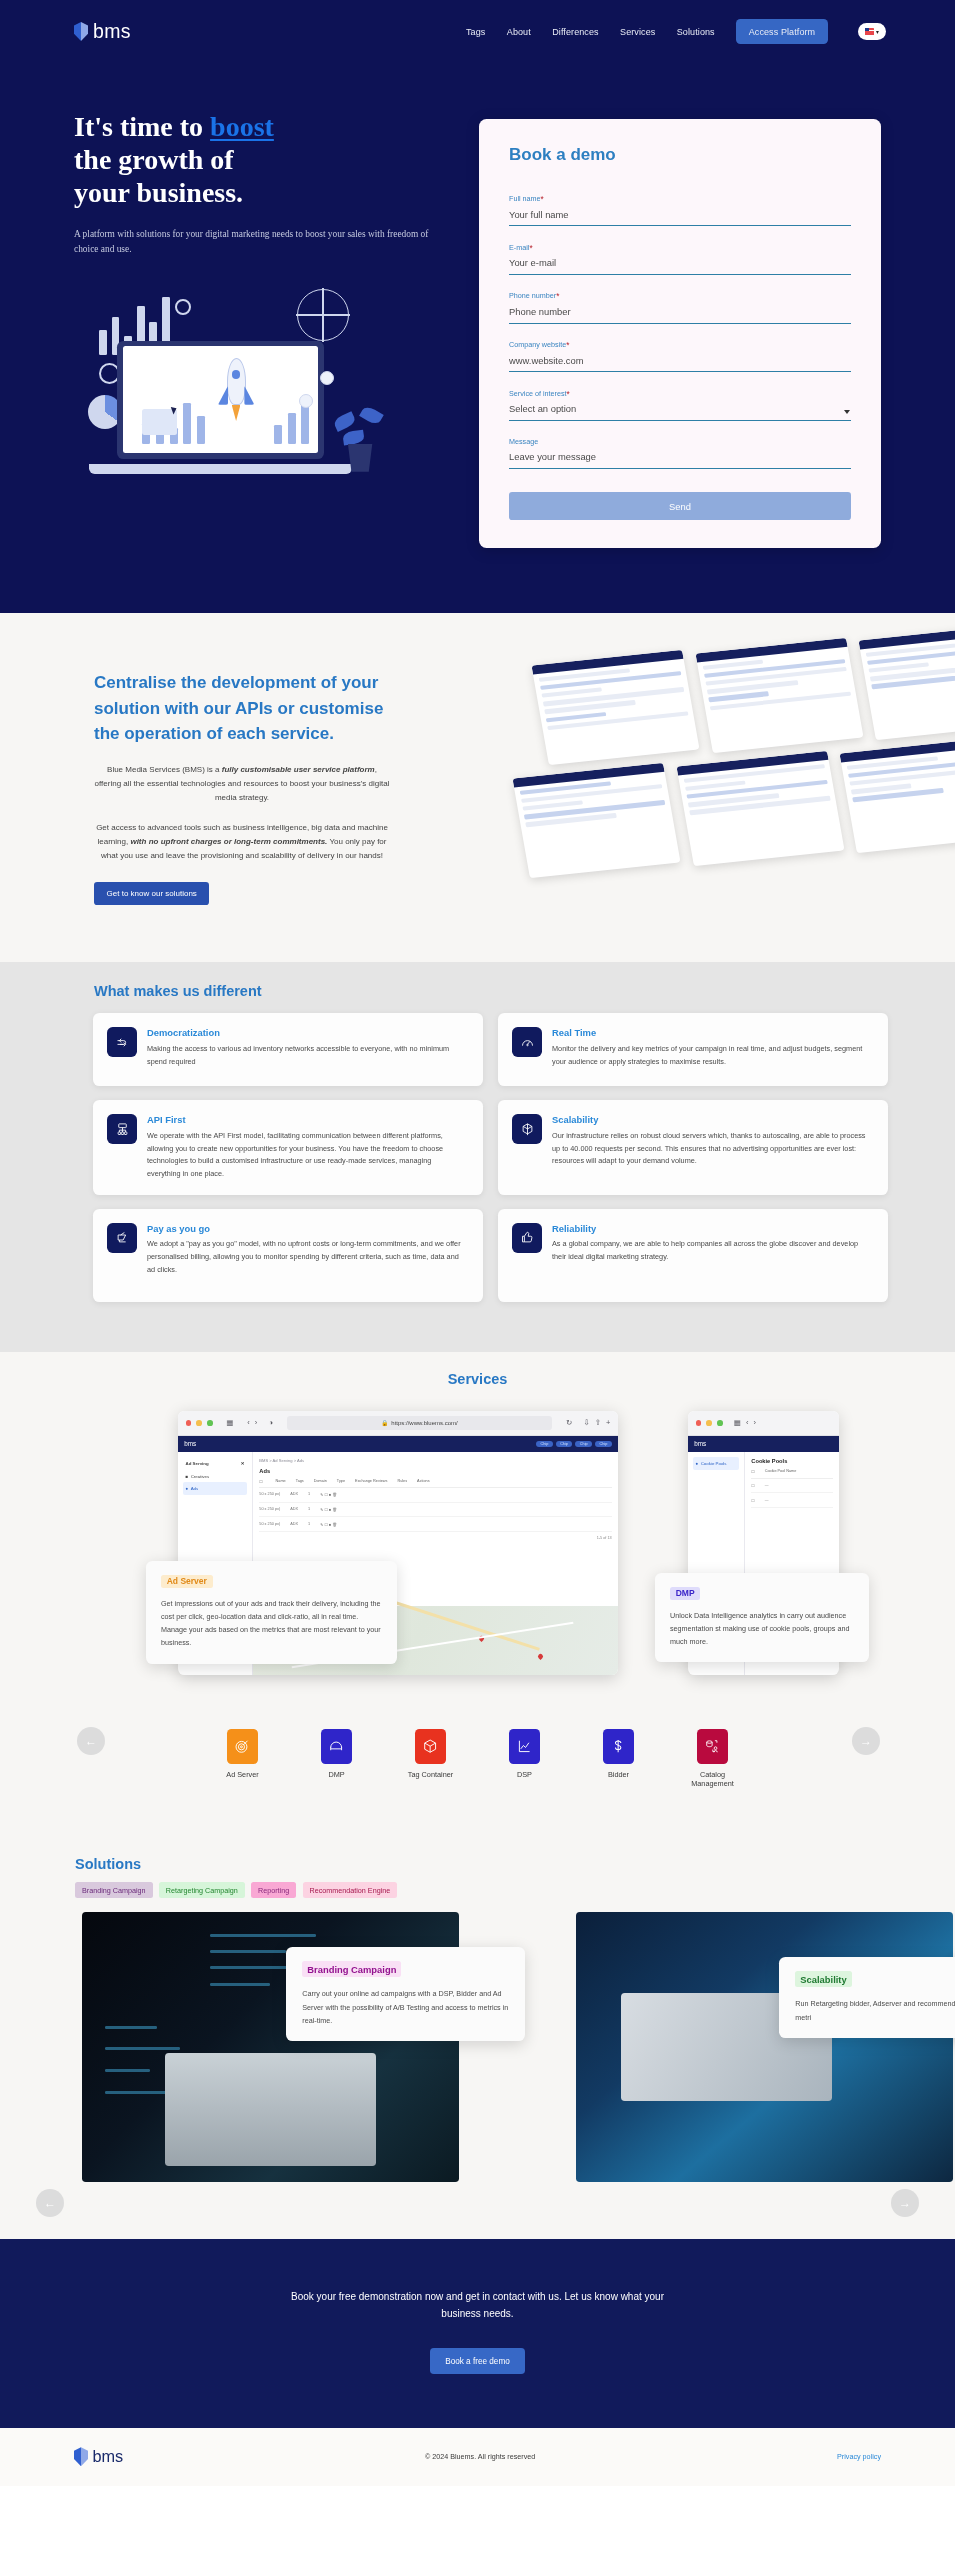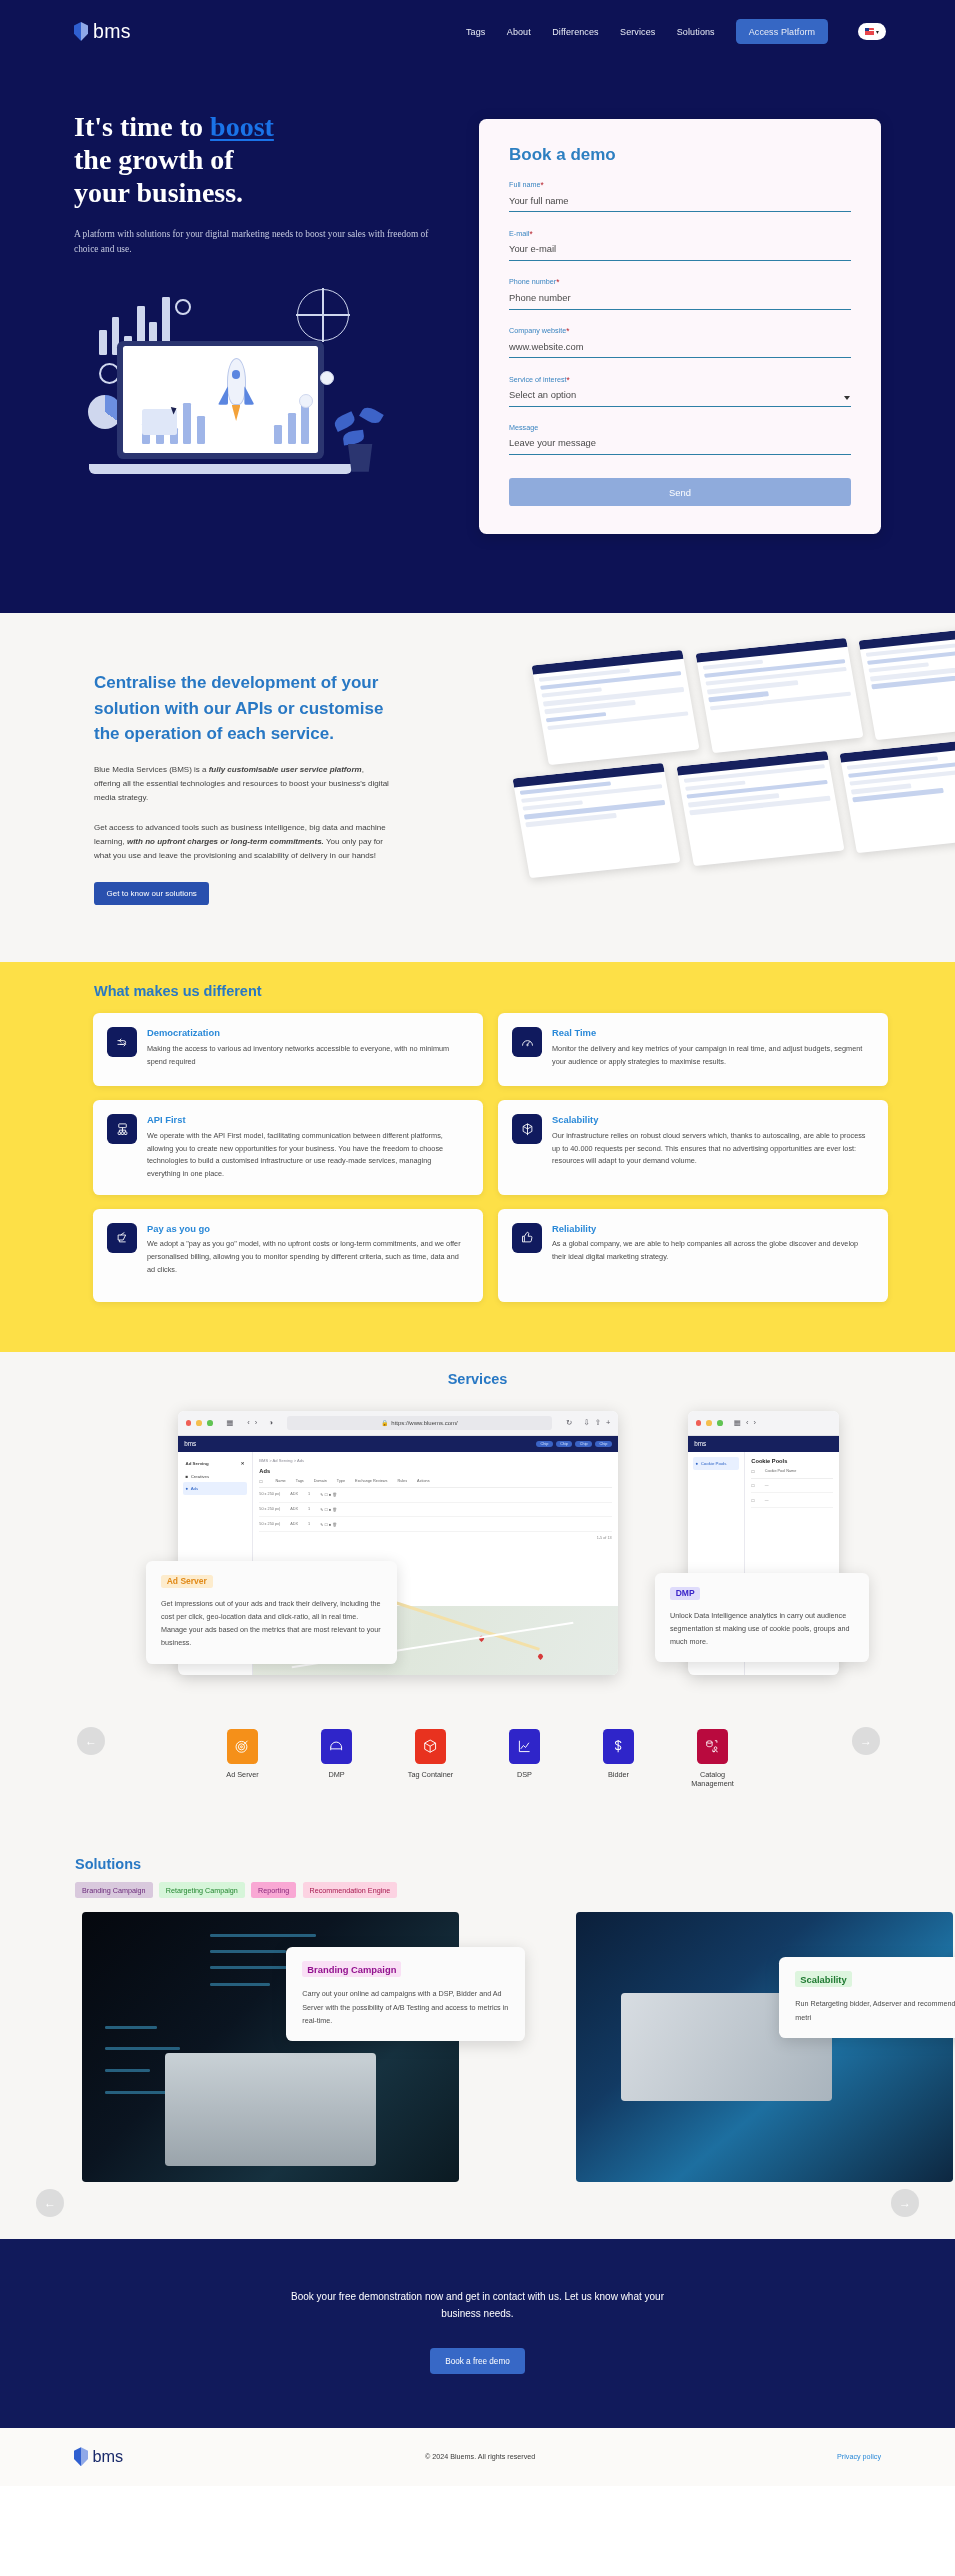--- a/index.html
+++ b/index.html
@@ -99,21 +99,21 @@
   .cursor{position:absolute;left:98px;top:123px;width:0;height:0;
     border-left:5.7px solid #1b2150;border-top:3.1px solid transparent;border-bottom:5.7px solid transparent;
     transform:rotate(-20deg);}
 
   
   .form-card {
     position: absolute; right: 74px; top: 119px; width: 402px;
     background: #fdf7fb; border-radius: 7.5px; padding: 26px 30px 28px 30px;
     box-shadow: 0 2.5px 14px rgba(0,0,0,.18);
   }
-  .form-title { color: #2d7fc1; font-size: 17px; font-weight: bold; margin-bottom: 15px; }
+  .form-title { color: #2d7fc1; font-size: 17px; font-weight: bold; margin-bottom: 29px; }
   .fld { margin-bottom: 16.3px; position: relative; }
   .fld label { display:block; font-size: 7.2px; color: #3a85c0; margin-bottom: 3.8px; }
   .fld label .req { color:#b5202a; font-size: 8.2px; vertical-align: -0.6px; }
   .fld .ctrl {
     width: 100%; border: none; border-bottom: 1.3px solid #2d7fa6; background: transparent;
     font-family: "Liberation Sans", sans-serif; font-size: 9.4px; color: #3b3b3b;
     padding: 1.3px 0 5.7px 0; outline: none;
   }
   .fld .ctrl::placeholder { color:#4a4a4a; }
   .fld.select .caret {
@@ -125,34 +125,34 @@
     font-family: "Liberation Sans", sans-serif; font-size: 9.4px; padding: 8.8px 0;
     border-radius: 3.1px; cursor: pointer;
   }
 
   
   .centralise {
     background: #f7f6f4; padding: 57px 0 57px 0; position: relative; min-height: 283px;
   }
   .cen-left { width: 390px; padding-left: 94px; }
   .cen-title { color: #2878c4; font-size: 17px; font-weight: bold; line-height: 1.5; }
-  .cen-p { margin-top: 16.3px; font-size: 8px; line-height: 1.75; color: #444; max-width: 339px; }
+  .cen-p { margin-top: 16.3px; font-size: 8px; line-height: 1.75; color: #444; max-width: 339px; text-align: center; }
   .cen-btn {
     display: inline-block; margin-top: 19px; background: #2950ae; color:#fff;
     padding: 7px 12.6px; border-radius: 3.1px; font-size: 8px; text-decoration: none;
   }
   .cen-shots { position:absolute; right: 0; top: 38px; width: 440px; height: 289px; }
   .shot { position:absolute; background:#fff; border-radius:3.8px; box-shadow: 0 2.5px 10px rgba(0,0,0,.14);
     overflow:hidden; transform: rotate(-10deg) skewY(4deg); }
   .shot .hd { height: 8.8px; background:#16205e; }
   .shot .bl { height: 4.4px; margin: 3.8px 5px; background:#e8ecf5; border-radius:1.3px; }
   .shot .bl.w60 { width:60%; } .shot .bl.w40 { width:40%; } .shot .bl.b { background:#c6d3ee;}
 
   
-  .different { background:#fde047; padding: 21.4px 0 50px 0; }
+  .different { background:#e5e5e5; padding: 21.4px 0 50px 0; }
   .sec-h { color:#2878c4; font-size: 14.5px; font-weight:bold; padding-left: 94px; margin-bottom: 14px;}
   .cards-grid {
     display:grid; grid-template-columns: 390px 390px; gap: 14px 15px;
     padding-left: 93px;
   }
   .feat {
     background:#fdfdfd; border-radius:6.3px; padding: 14px 16.3px 14px 14px;
     box-shadow: 0 1.3px 6.3px rgba(0,0,0,.07); display:flex; gap: 10px; align-items:flex-start;
   }
   .feat .ico {

